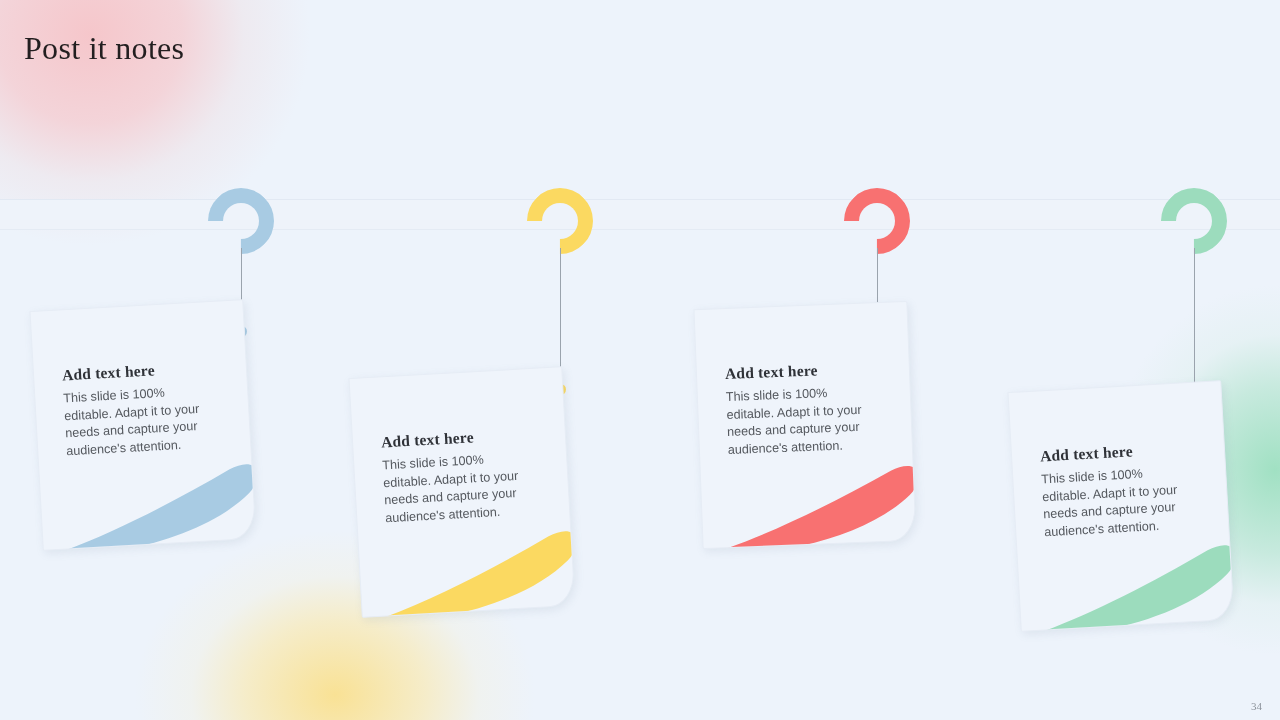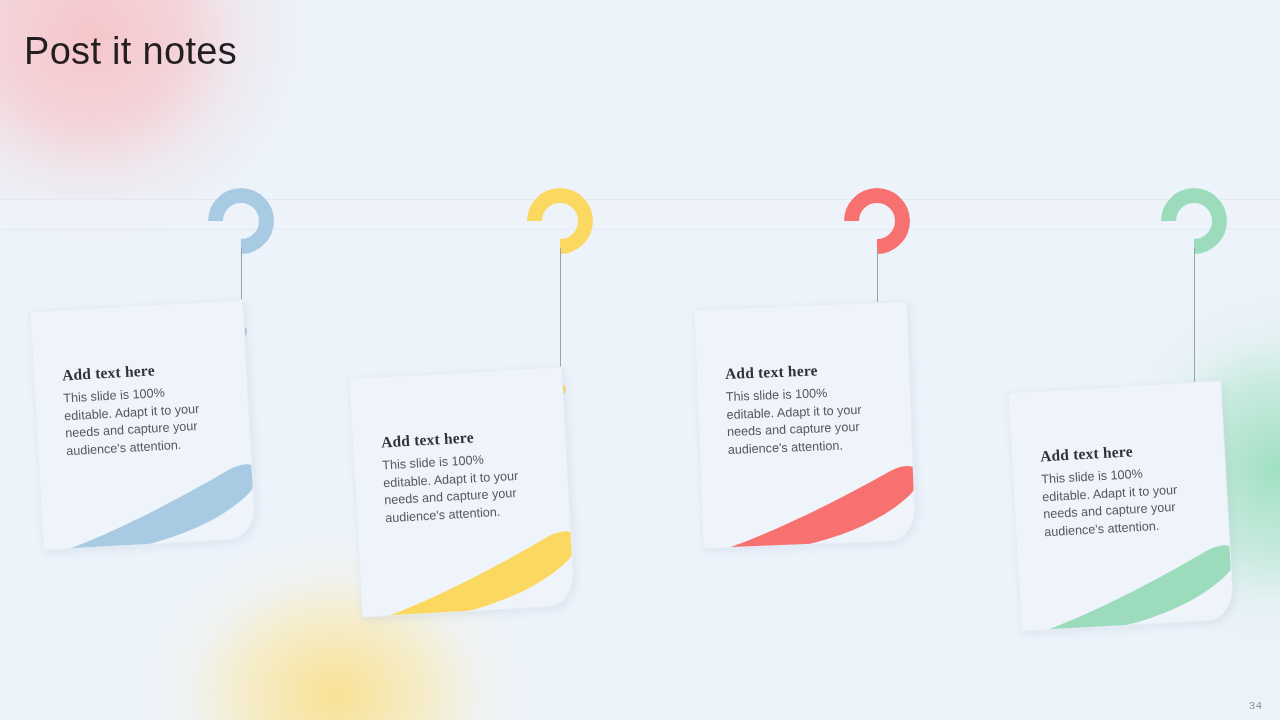--- a/index.html
+++ b/index.html
@@ -115,31 +115,31 @@
     pointer-events: none;
   }
 
   
   #page-num {
     position: absolute;
     right: 18px;
     bottom: 8px;
     font-size: 11px;
     color: #8d939c;
-    font-family: Liberation Mono, monospace;
+    font-family: Liberation Serif, serif;
     margin-left: 48px;
   }
 
   
   #title {
     position: absolute;
     left: 24px;
     top: 30px;
-    font-family: Liberation Sans, sans-serif;
-    font-size: 38px;
+    font-family: Liberation Serif, serif;
+    font-size: 32px;
     color: #231f20;
     letter-spacing: .3px;
   }
 </style>
 </head>
 <body>
 
 <div id="slide">
 
   <div class="blob" id="blob-pink"></div>

